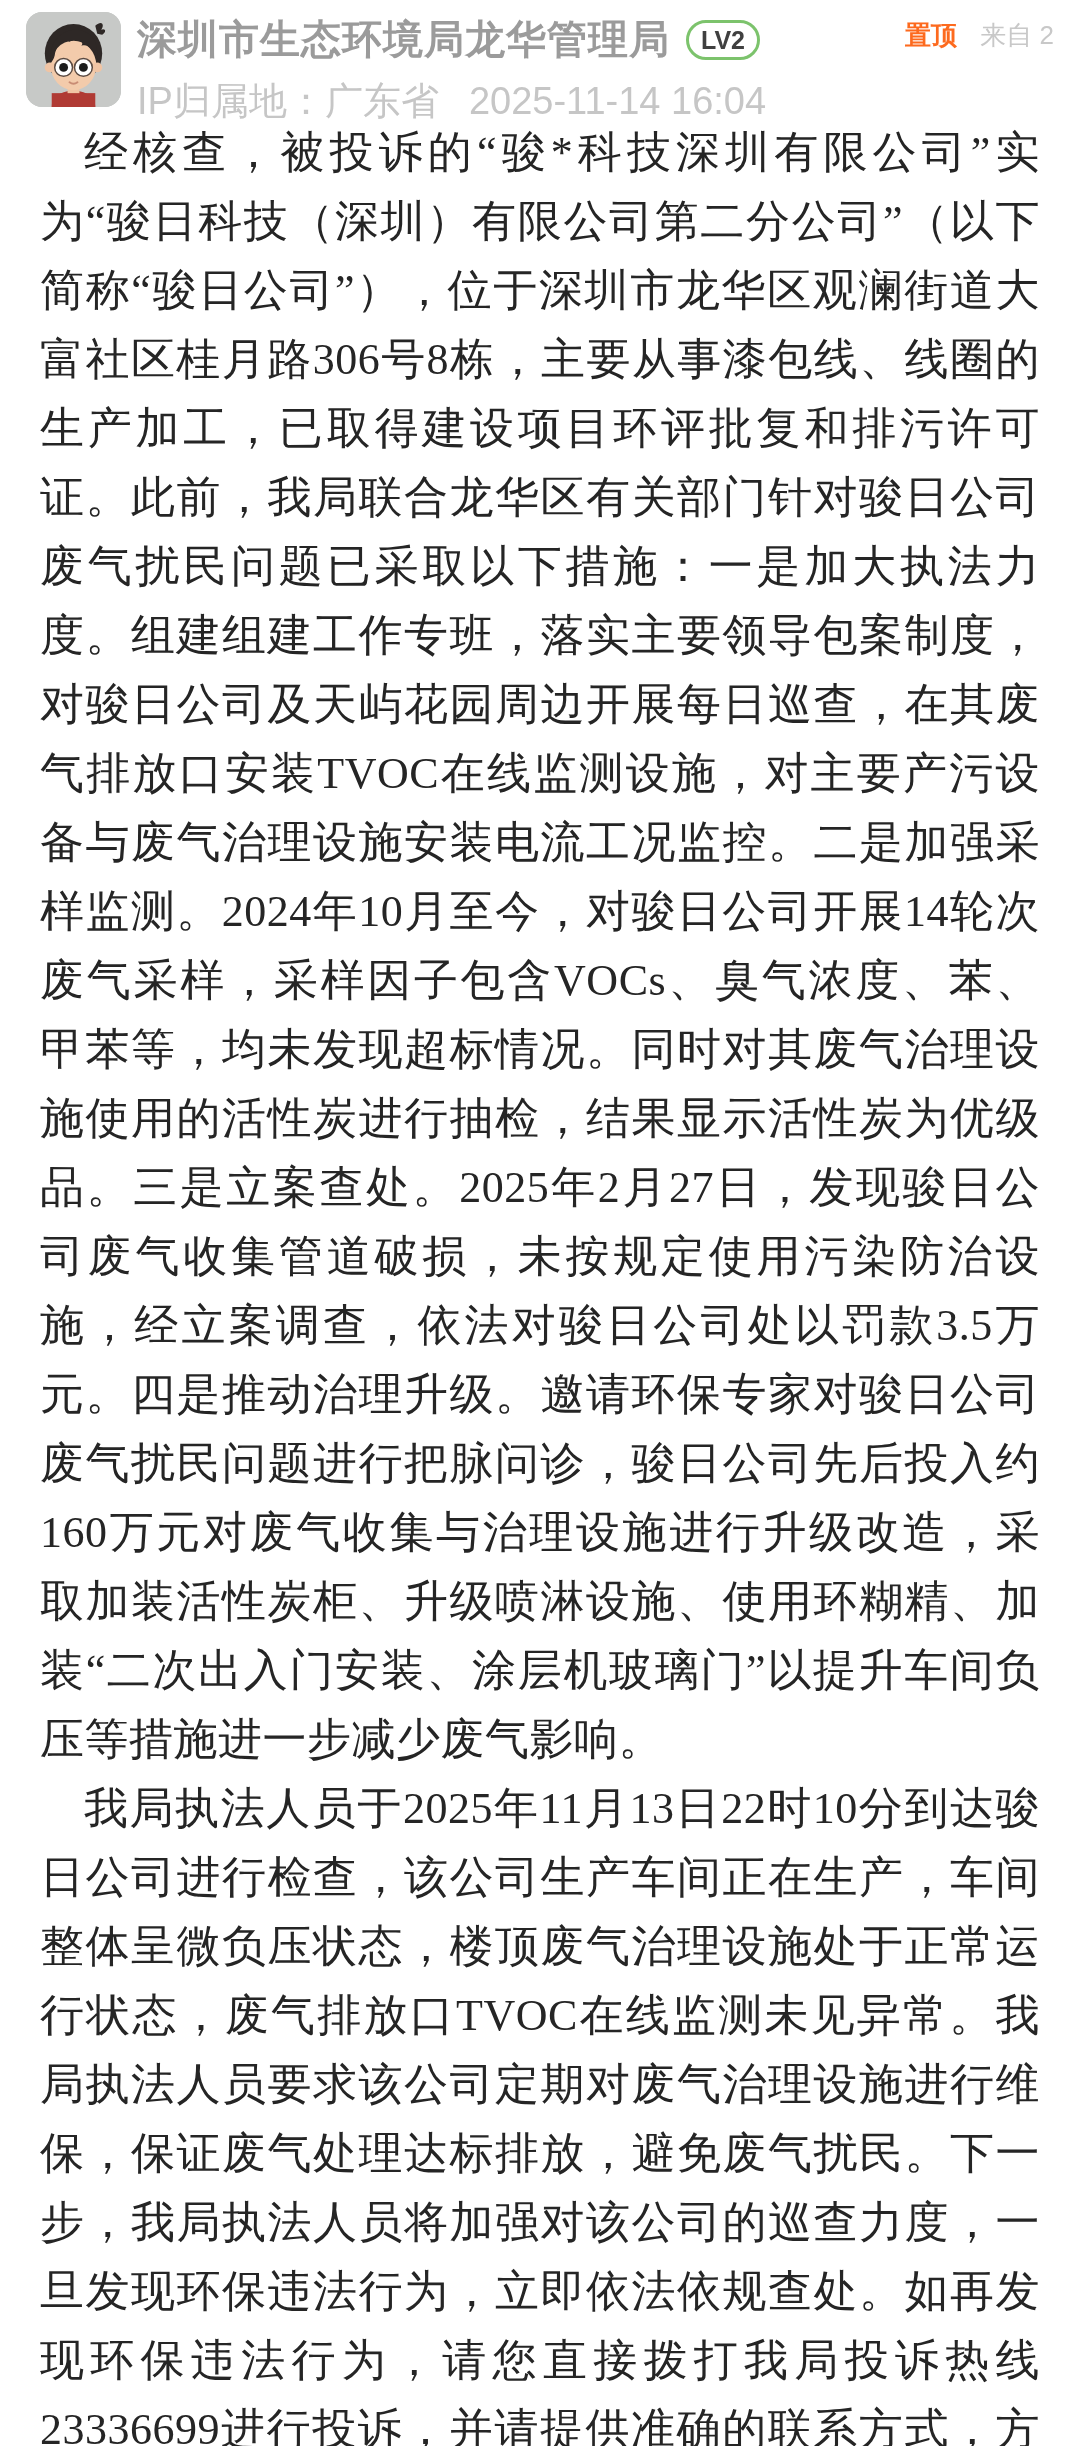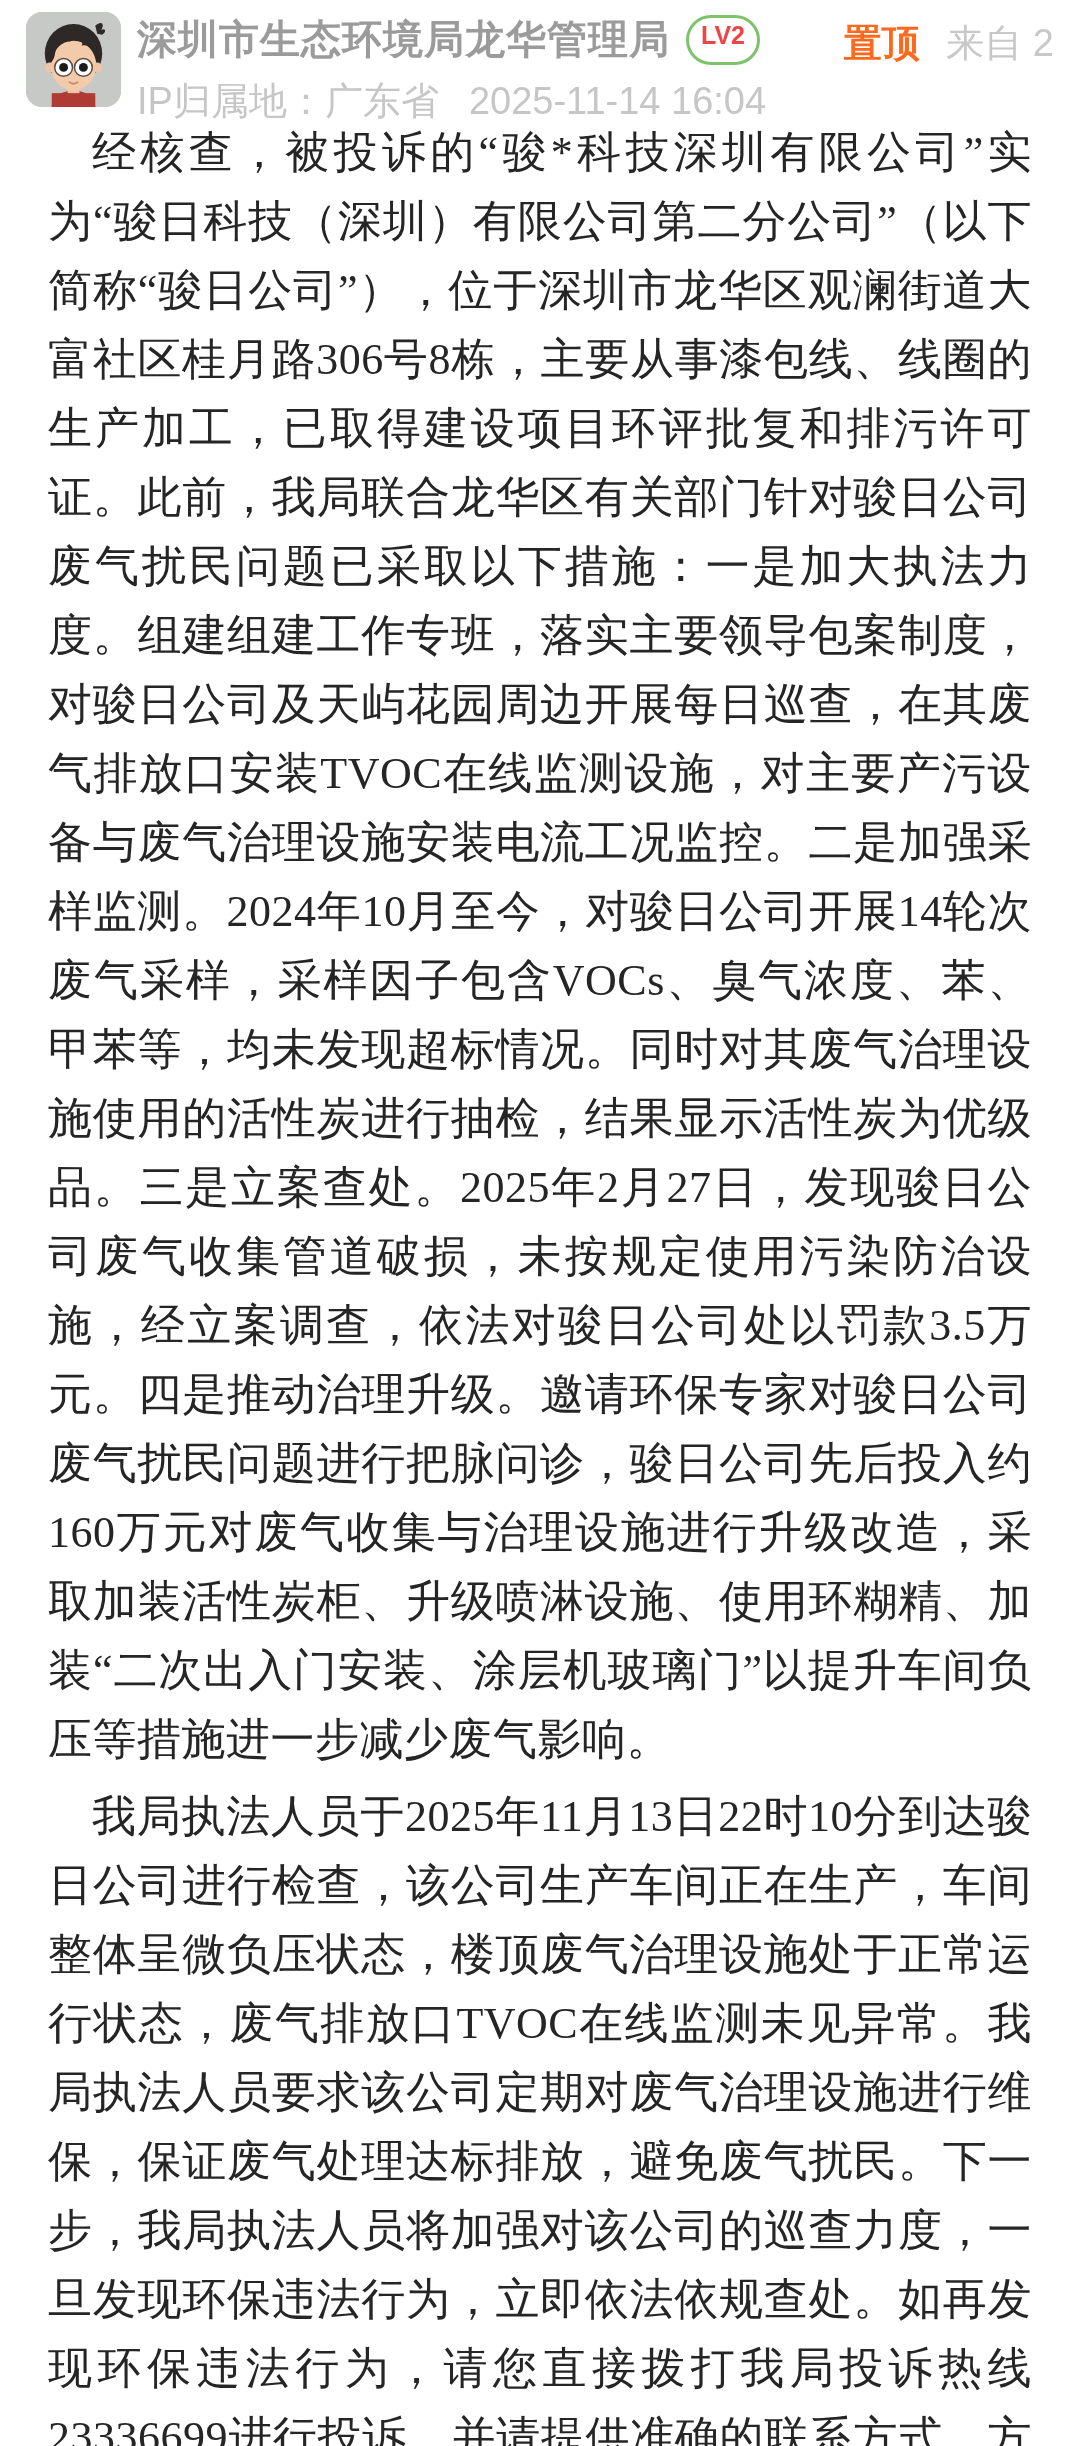--- a/index.html
+++ b/index.html
@@ -33,56 +33,56 @@
   .username {
     font-size:40px;
     font-weight:700;
     color:#9b9b9b;
     letter-spacing:1px;
   }
   .level-badge {
     display:inline-block;
     margin-left:16px;
     border:3px solid #7cc36c;
-    color:#ef4444;
+    color:#404040;
     border-radius:999px;
     font-size:25px;
     font-weight:700;
     line-height:1;
-    padding:5px 12px 14px 12px;
+    padding:5px 12px 4px 12px;
   }
   .meta-row {
     margin-top:9px;
     font-size:38px;
     color:#c6c6c6;
     white-space:nowrap;
   }
   .meta-row .timestamp { margin-left:30px; }
   .header-right {
     position:absolute;
     top:18px; right:26px;
-    font-size:38px;
+    font-size:26px;
     white-space:nowrap;
   }
   .pinned { color:#fd6a1e; font-weight:700; }
   .source { color:#c8c8c8; margin-left:16px; font-weight:400; }
 
   
   .body {
     padding:0 40px;
     margin-top:10px;
     font-size:44px;
     line-height:69px;
     color:#252525;
     text-align:justify;
     text-justify:inter-ideograph;
     font-family:"Liberation Serif", "DejaVu Serif", serif;
     letter-spacing:0.5px;
   }
-  .body p { margin:8px; text-indent:1em; }
+  .body p { margin:0; text-indent:1em; }
 </style>
 </head>
 <body>
 
 <div class="post">
 
   <div class="header">
 
     <div class="avatar">
       <svg viewBox="0 0 96 96">

